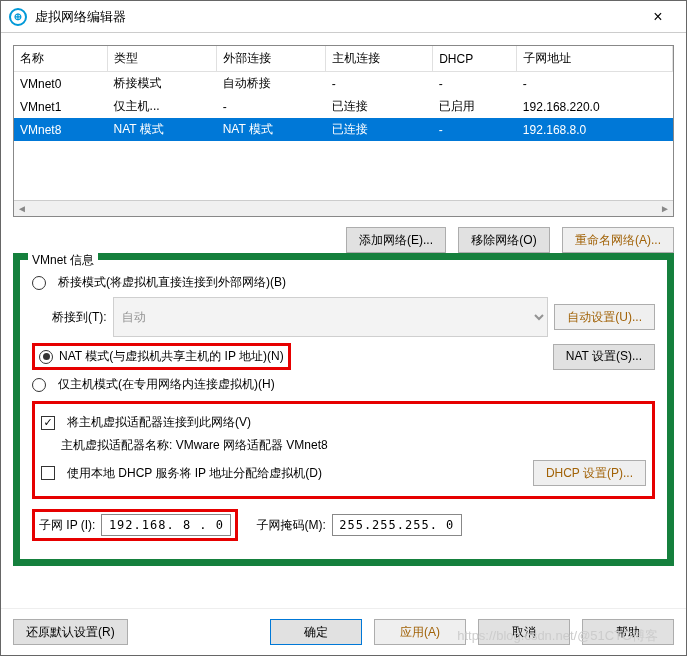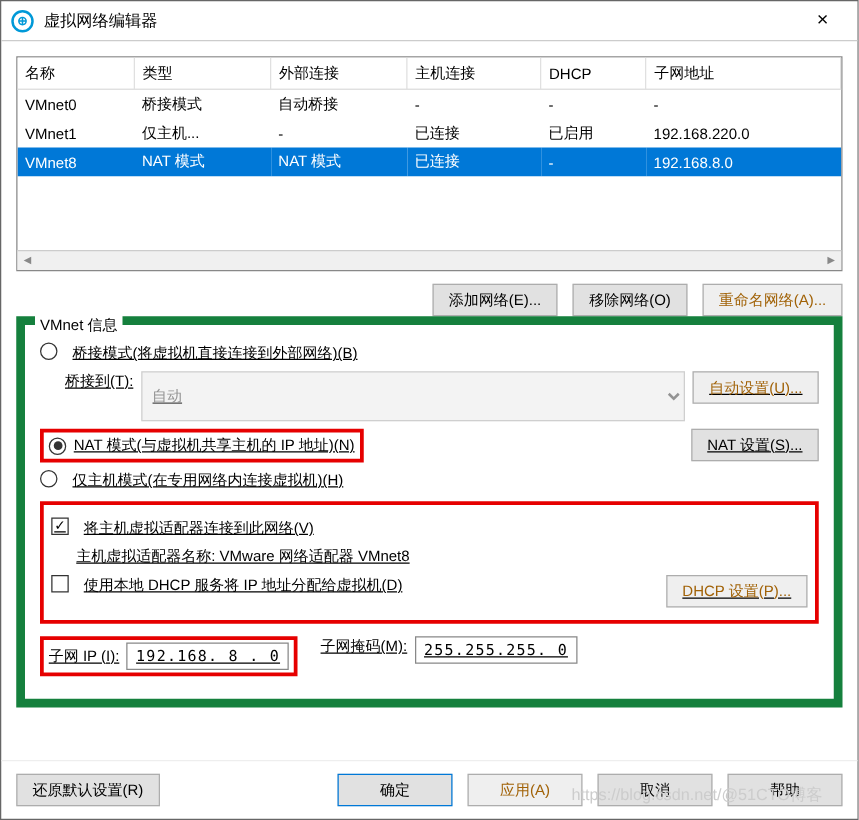--- a/index.html
+++ b/index.html
@@ -17,21 +17,21 @@
 .table td { padding: 3px 6px; }
 .table tr.sel td { background: #0078d7; color: #fff; }
 .scrollbar { height: 16px; background: #f0f0f0; border-top: 1px solid #ccc; display: flex; align-items: center; }
 .scrollbar .arrow { width: 16px; text-align: center; color: #888; font-size: 10px; }
 .scrollbar .track { flex: 1; }
 .btn-row { display: flex; justify-content: flex-end; gap: 12px; margin-top: 10px; }
 .btn { min-width: 92px; height: 26px; border: 1px solid #adadad; background: #e1e1e1; padding: 0 12px; cursor: pointer; display: inline-flex; align-items: center; justify-content: center; }
 .btn.disabled { color: #a16207; background: #efefef; cursor: default; }
 .fieldset { border: 7px solid #15803d; padding: 8px 12px 12px 12px; position: relative; }
 .fieldset .legend { position: absolute; top: -8px; left: 8px; background: #fff; padding: 0 4px; }
-.row { display: flex; align-items: flex-start; margin: 6px 0; gap: 6px; text-decoration: underline; }
+.row { display: flex; align-items: center; margin: 6px 0; gap: 6px; }
 .radio, .check { width: 14px; height: 14px; border: 1px solid #333; display: inline-flex; align-items: center; justify-content: center; margin-right: 6px; }
 .radio { border-radius: 50%; }
 .radio.on::after { content: ""; width: 7px; height: 7px; background: #333; border-radius: 50%; }
 .check.on::after { content: "✓"; font-size: 11px; line-height: 1; }
 .indent { margin-left: 20px; }
 select.combo { flex: 1; height: 40px; border: 1px solid #bbb; background: #eee; color: #666; padding: 0 4px; }
 .hl { border: 3px solid #e60000; padding: 2px 4px; }
 .hl-row { border: 3px solid #e60000; padding: 4px 6px; }
 .right-btn { margin-left: auto; }
 input.ip { width: 130px; height: 22px; border: 1px solid #888; text-align: center; font-family: monospace; letter-spacing: 1px; }

